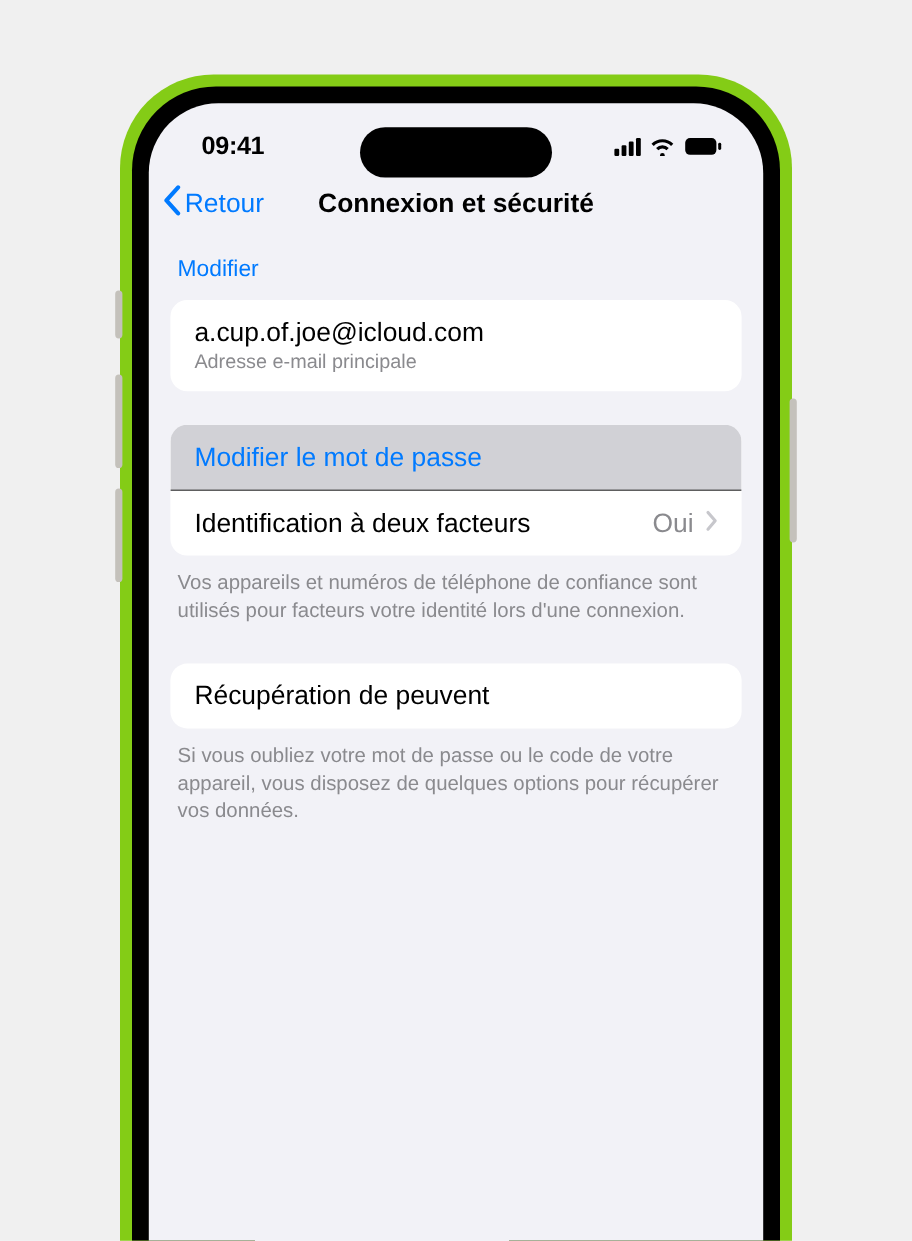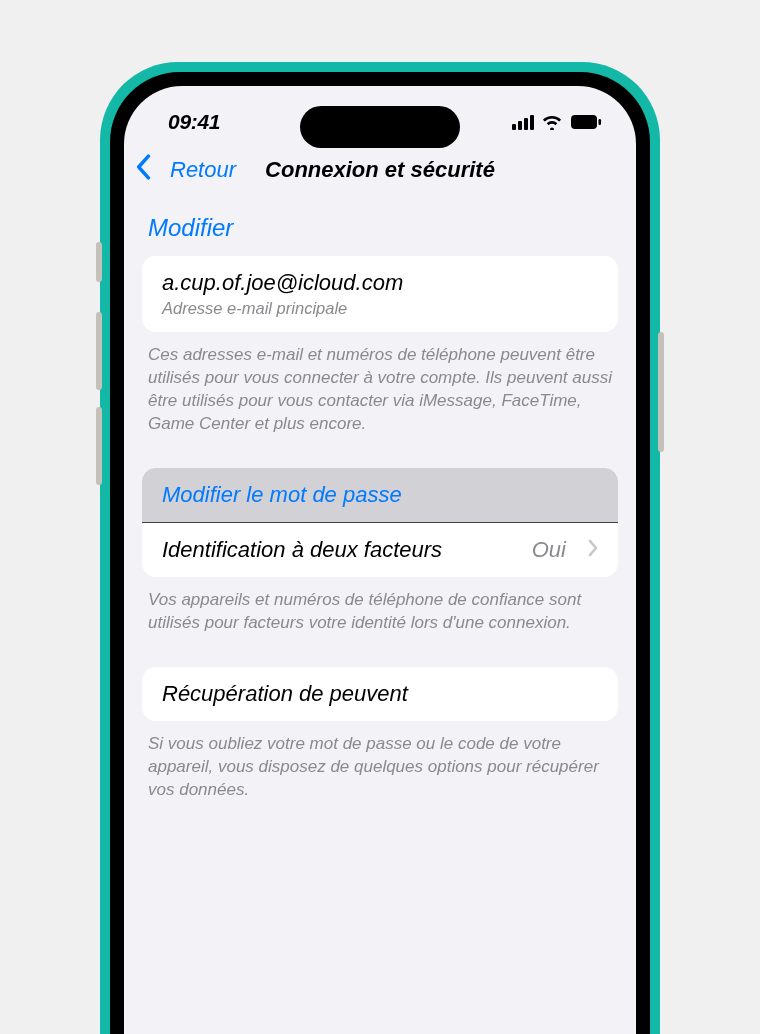--- a/index.html
+++ b/index.html
@@ -9,25 +9,24 @@
       display: flex;
       justify-content: center;
       align-items: flex-start;
       width: 760px;
       height: 1034px;
       overflow: hidden;
     }
     .phone-frame {
       width: 560px;
       margin-top: 62px;
-      background: #14b8a6;
+      background: #84cc16;
       border-radius: 78px 78px 0 0;
       padding: 10px 10px 1px 10px;
       position: relative;
-      font-style: italic;
     }
     .phone-inner {
       background: #000;
       border-radius: 70px 70px 0 0;
       padding: 14px 14px 0 14px;
     }
     .screen {
       background: #f2f2f7;
       border-radius: 58px 58px 0 0;
       min-height: 948px;
@@ -85,21 +84,21 @@
       display: flex;
       align-items: center;
       position: relative;
       padding: 8px 18px 10px 10px;
     }
     .back-btn {
       display: flex;
       align-items: center;
       color: #007aff;
       font-size: 22px;
-      gap: 18px;
+      gap: 2px;
     }
     .nav-title {
       position: absolute;
       left: 0;
       right: 0;
       text-align: center;
       font-size: 22px;
       font-weight: 600;
       pointer-events: none;
     }
@@ -111,21 +110,21 @@
       padding: 18px 24px 8px 24px;
     }
     .section-label {
       font-size: 16px;
       color: #8a8a8e;
       text-transform: uppercase;
       letter-spacing: 0.3px;
     }
     .edit-link {
       color: #007aff;
-      font-size: 24px;
+      font-size: 19px;
     }
     .card {
       background: #fff;
       border-radius: 14px;
       margin: 6px 18px 0 18px;
       overflow: hidden;
     }
     .row {
       padding: 14px 20px;
       border-bottom: 1px solid #404040;
@@ -134,21 +133,21 @@
       justify-content: space-between;
     }
     .row:last-child { border-bottom: none; }
     .row-stacked { flex-direction: column; align-items: flex-start; gap: 3px; }
     .row-title { font-size: 22px; color: #000; }
     .row-sub { font-size: 16.5px; color: #8a8a8e; }
     .row-value { font-size: 22px; color: #8a8a8e; }
     .row-disclosure {
       display: flex;
       align-items: center;
-      gap: 22px;
+      gap: 10px;
     }
     .footer-text {
       font-size: 17px;
       line-height: 1.35;
       color: #8a8a8e;
       padding: 12px 24px 4px 24px;
     }
     .row-highlight {
       background: #d1d1d6;
     }
@@ -219,21 +218,20 @@
         <div class="edit-link">Modifier</div>
       </div>
 
       <div class="card">
         <div class="row row-stacked">
           <div class="row-title">a.cup.of.joe@icloud.com</div>
           <div class="row-sub">Adresse e-mail principale</div>
         </div>
       </div>
 
-      <div class="footer-text">Ces adresses e-mail et numéros de téléphone peuvent être utilisés pour vous connecter à votre compte. Ils peuvent aussi être utilisés pour vous contacter via iMessage, FaceTime, Game Center et plus encore.</div>
 
       <div class="section-gap"></div>
 
       <div class="card">
         <div class="row row-highlight">
           <div class="row-title">Modifier le mot de passe</div>
         </div>
         <div class="row">
           <div class="row-title">Identification à deux facteurs</div>
           <div class="row-disclosure">

